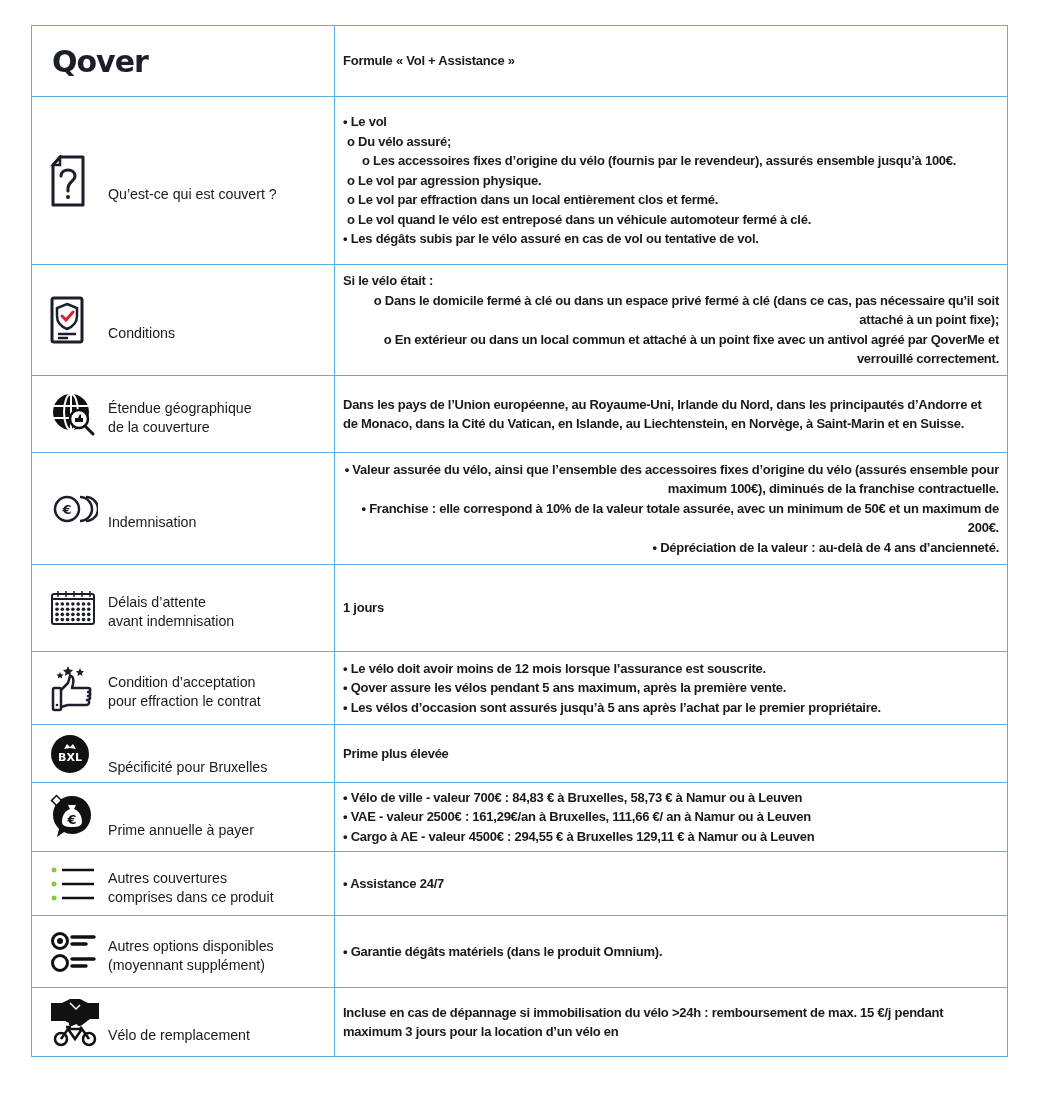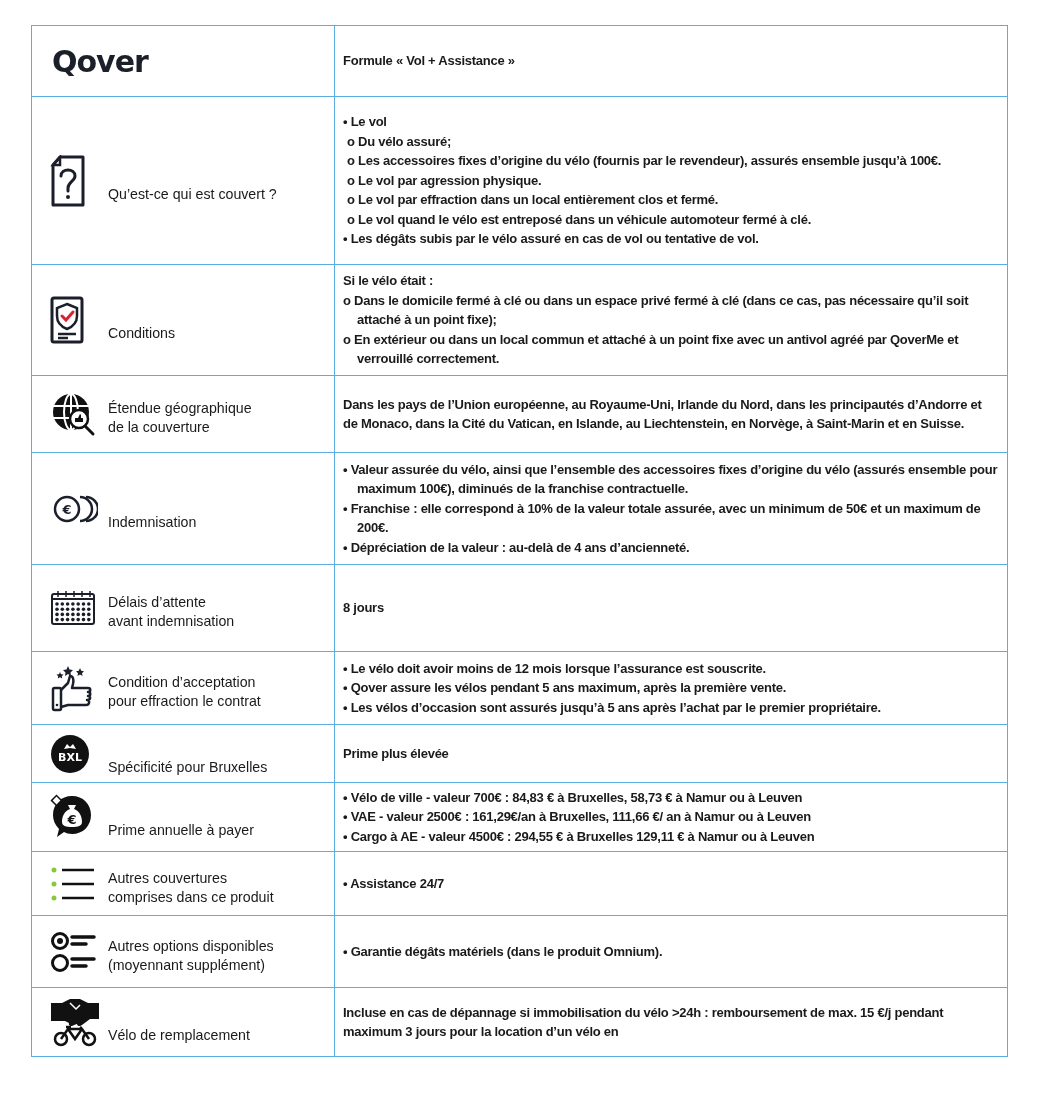--- a/index.html
+++ b/index.html
@@ -11,22 +11,22 @@
   table.ipid td { border: 1.5px solid #5aaee3; vertical-align: middle; }
   td.label { width: 278px; padding: 0 6px 0 18px; }
   td.content { padding: 4px 8px 4px 8px; font-size: 13px; line-height: 19.5px; letter-spacing: -0.25px; font-weight: bold; }
   .lab { display: flex; align-items: flex-end; }
   .ico { width: 52px; min-width: 52px; height: 46px; display: flex; align-items: center; justify-content: flex-start; margin-right: 6px; }
   .ico svg { display: block; }
   .lab-text { font-size: 14.2px; line-height: 19px; color: #1a1a1a; }
   .logo { font-family: "DejaVu Sans", sans-serif; font-weight: bold; font-size: 30px; letter-spacing: -1px; color: #1b1f2a; padding-left: 2px; }
   .line { white-space: normal; }
   .sub { padding-left: 4px; }
-  .hang { padding-left: 20px; text-indent: -16px; }
-  .hang2 { padding-left: 14px; text-indent: -14px; }
+  .hang { padding-left: 20px; text-indent: -16px; margin-left: 15px; }
+  .hang2 { padding-left: 14px; text-indent: -14px; text-align: right; }
 </style>
 </head>
 <body>
 
 <table class="ipid">
 
   <tbody>
       <tr style="height:71px">
     <td class="label">
       <span class="logo">Qover</span>
@@ -170,21 +170,21 @@
                   <circle cx="28.2" cy="29.6" r="1.8"></circle>
                   <circle cx="33.5" cy="29.6" r="1.8"></circle>
                   <circle cx="38.8" cy="29.6" r="1.8"></circle>
                 </g>
               </svg>
         </span>
         <span class="lab-text"><span>Délais d’attente</span><br><span>avant indemnisation</span></span>
       </div>
     </td>
     <td class="content">
-      <div class="line">8 jours</div>
+      <div class="line">1 jours</div>
     </td>
   </tr>
 
   <tr style="height:73px">
     <td class="label">
       <div class="lab">
         <span class="ico">
           <svg width="46" height="50" viewBox="0 0 46 50">
                 <g fill="#1b1f2a">
                   <polygon points="18,3 19.5,6.5 23,7 20.5,9.5 21,13 18,11 15,13 15.5,9.5 13,7 16.5,6.5"></polygon>

